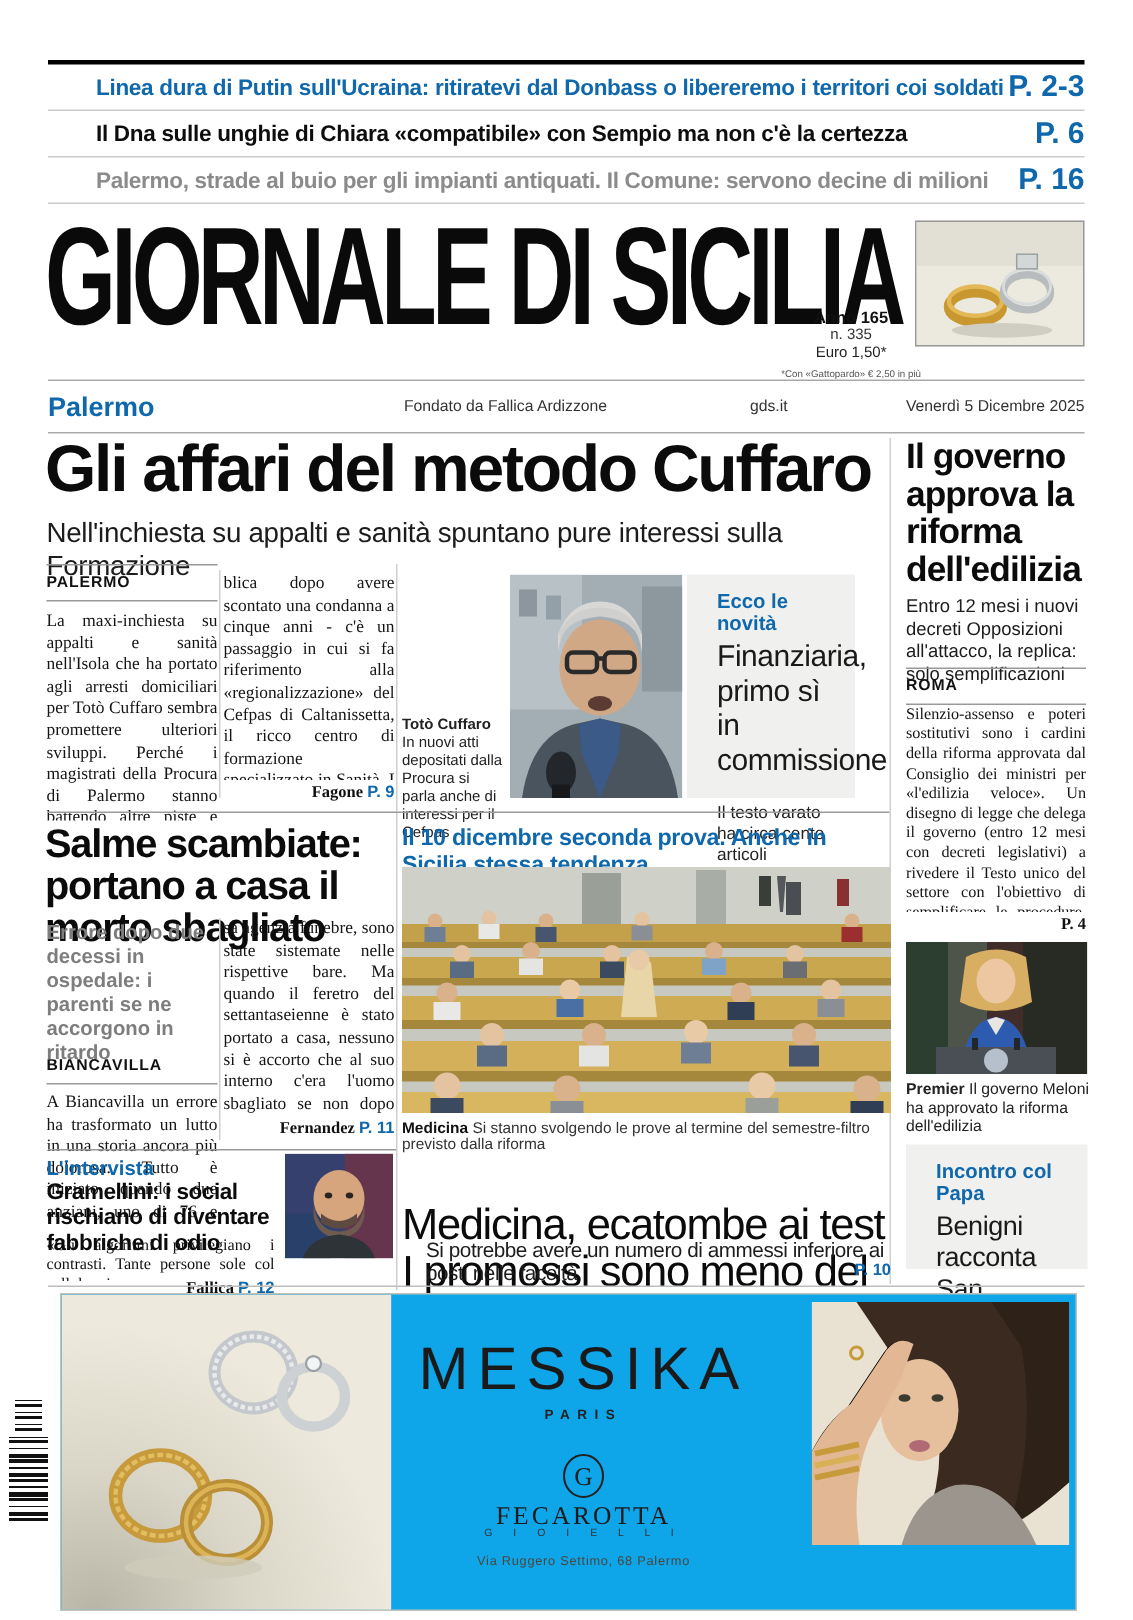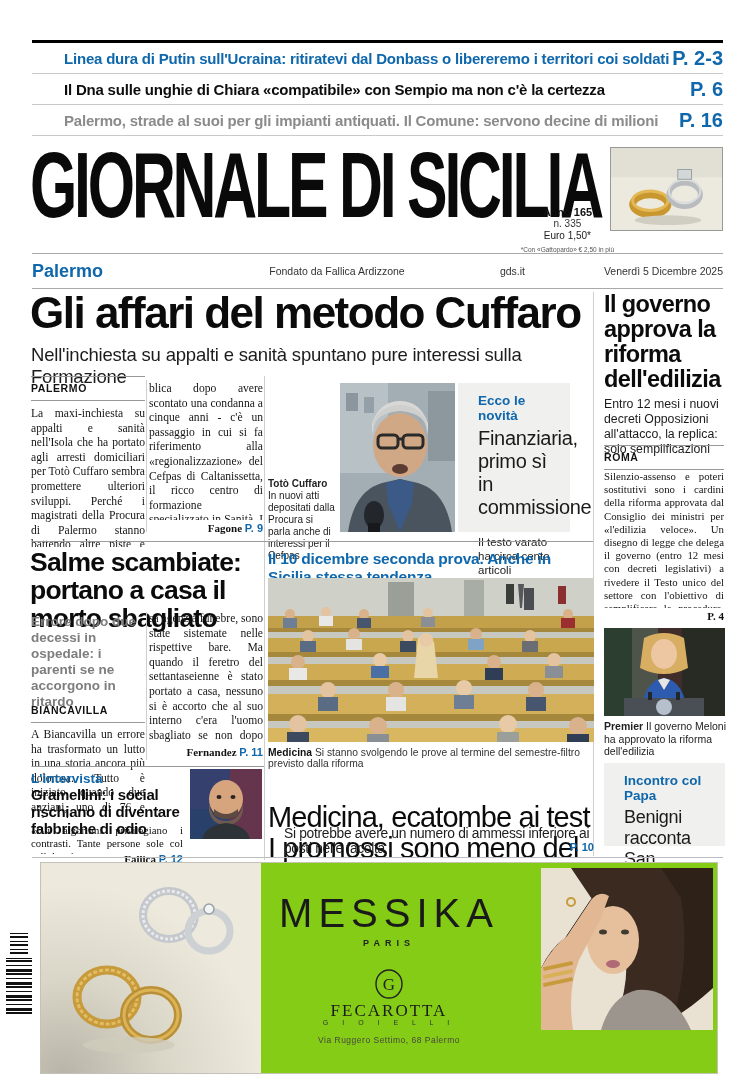--- a/index.html
+++ b/index.html
@@ -107,21 +107,21 @@
   .int-rule { position:absolute; left:32px; top:766px; width:232px; height:1px; background:#999; }
   .int-kicker { position:absolute; left:31px; top:771px; color:#0f67ac; font-weight:bold; font-size:13.5px; }
   .int-head { position:absolute; left:31px; top:786px; width:155px; font-weight:bold;
       font-size:15px; line-height:17px; letter-spacing:-0.3px; color:#0b0b0b; }
   .int-body { position:absolute; left:31px; top:824px; width:152px; height:30px; overflow:hidden;
       font-family:"Liberation Serif",serif; font-size:10.8px; line-height:13px; text-align:justify; }
   .int-byline { position:absolute; left:31px; top:851px; width:152px; }
 
   
   .ad { position:absolute; left:40px; top:862px; width:678px; height:212px;
-      background:#84cc16; border:1px solid #c4c2b8; overflow:hidden; }
+      background:#0ea5e9; border:1px solid #c4c2b8; overflow:hidden; }
   .ad-brand { position:absolute; left:223px; top:28px; width:250px; text-align:center;
       font-size:40px; letter-spacing:6px; color:#1a1a1a; font-weight:normal; }
   .ad-paris { position:absolute; left:223px; top:75px; width:250px; text-align:center;
       font-size:9px; letter-spacing:5px; font-weight:bold; color:#222; }
   .ad-logo { position:absolute; left:332px; top:105px; width:32px; height:32px; }
   .ad-retailer { position:absolute; left:223px; top:138px; width:250px; text-align:center;
       font-size:17px; letter-spacing:2px; color:#1a1a1a; font-family:"Liberation Serif",serif; }
   .ad-retailer-sub { position:absolute; left:223px; top:156px; width:250px; text-align:center;
       font-size:7px; letter-spacing:6px; color:#333; }
   .ad-address { position:absolute; left:223px; top:172px; width:250px; text-align:center;
@@ -144,21 +144,21 @@
   <div class="teasers">
     <div class="teaser">
       <span class="t-label t-blue">Linea dura di Putin sull'Ucraina: ritiratevi dal Donbass o libereremo i territori coi soldati</span>
       <span class="t-page">P. 2-3</span>
     </div>
     <div class="teaser">
       <span class="t-label t-black">Il Dna sulle unghie di Chiara «compatibile» con Sempio ma non c'è la certezza</span>
       <span class="t-page">P.  6</span>
     </div>
     <div class="teaser">
-      <span class="t-label t-gray">Palermo, strade al suoi per gli impianti antiquati. Il Comune: servono decine di milioni</span>
+      <span class="t-label t-gray">Palermo, strade al buio per gli impianti antiquati. Il Comune: servono decine di milioni</span>
       <span class="t-page">P. 16</span>
     </div>
   </div>
 
   <div class="masthead-title">GIORNALE DI SICILIA</div>
   <div class="photo-frame mast-thumb">
     <svg viewBox="0 0 113 84" preserveAspectRatio="none">
       <rect width="113" height="84" fill="#eceade"></rect>
       <rect width="113" height="30" fill="#e2e0d4"></rect>
       <ellipse cx="40" cy="58" rx="18" ry="10" fill="none" stroke="#c9972f" stroke-width="7"></ellipse>

